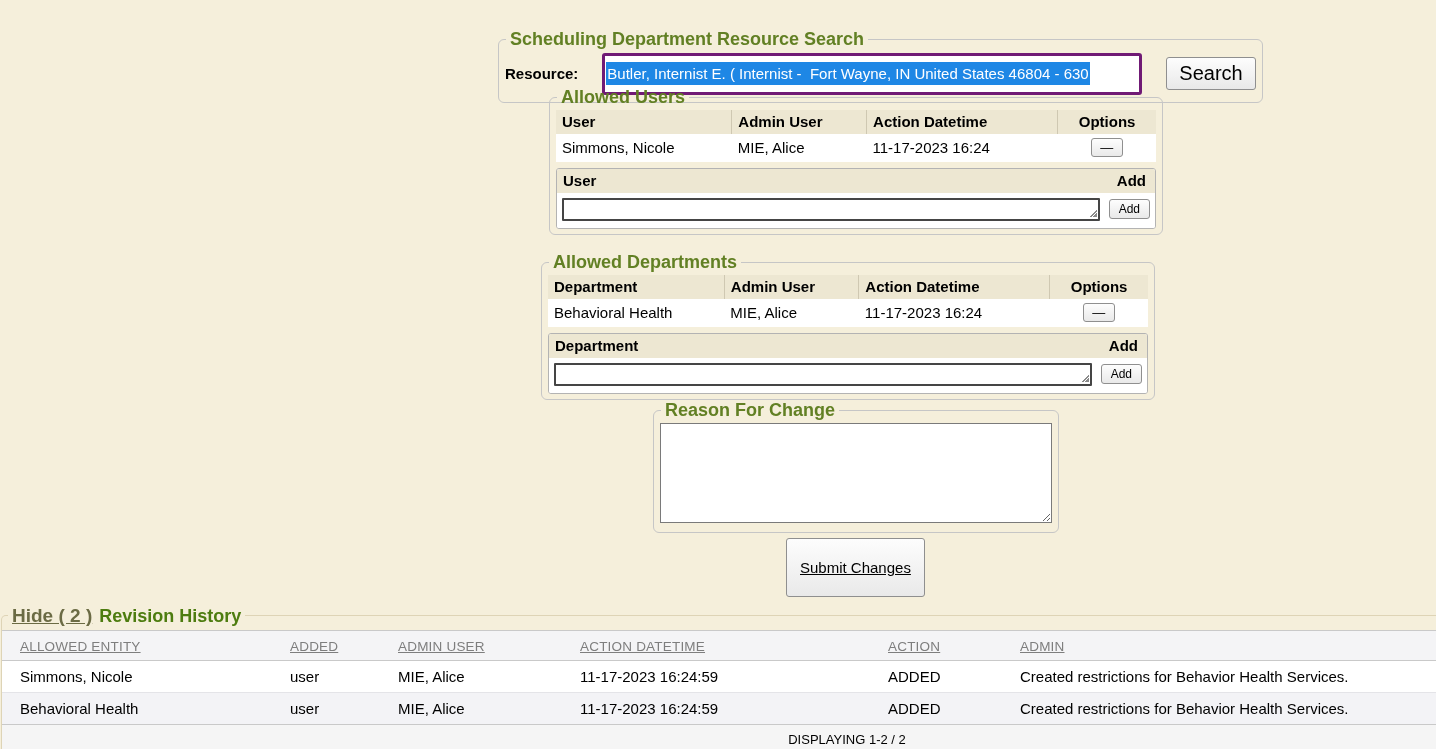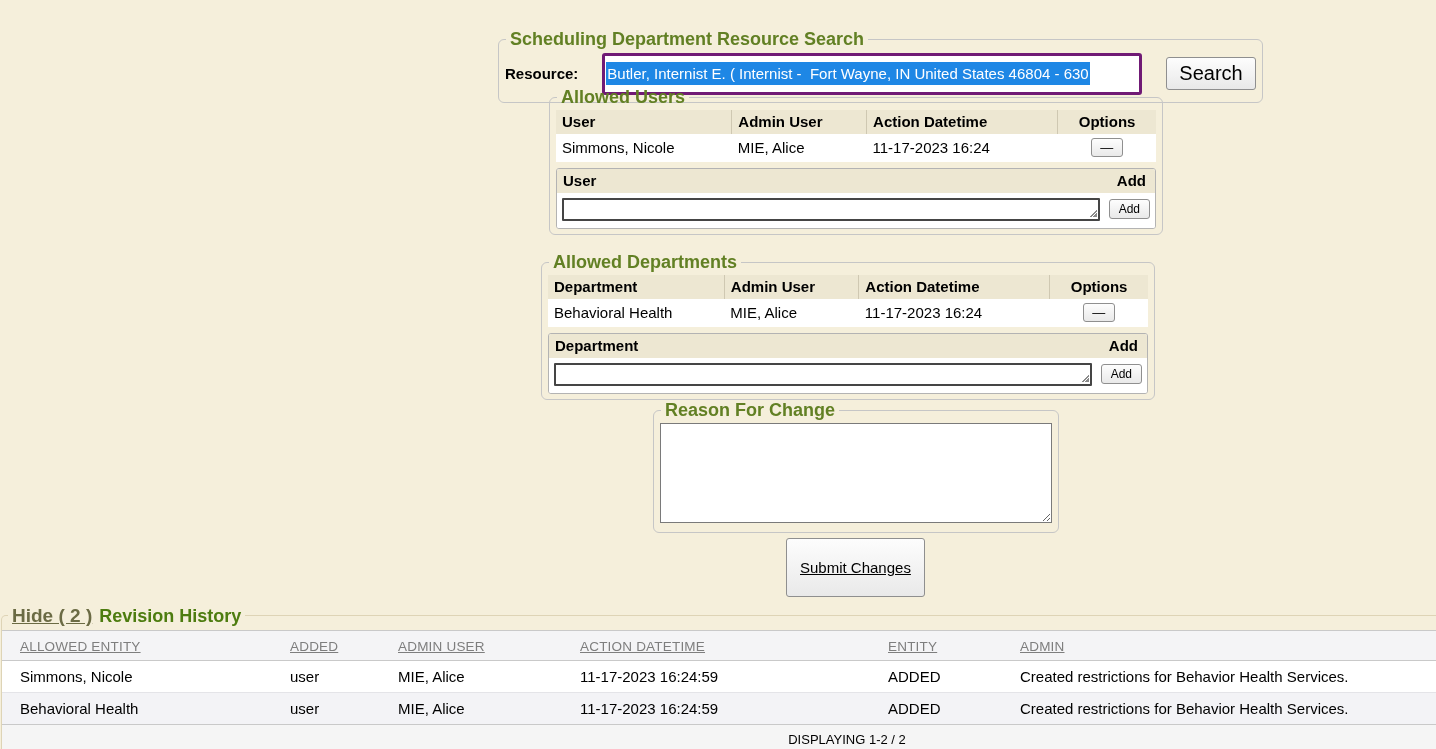--- a/index.html
+++ b/index.html
@@ -254,21 +254,21 @@
         <col style="width:308px">
           <col style="width:132px">
           <col style="width:690px">
       </colgroup>
       <tbody>
           <tr>
         <th><a>ALLOWED ENTITY</a></th>
         <th><a>ADDED</a></th>
         <th><a>ADMIN USER</a></th>
         <th><a>ACTION DATETIME</a></th>
-        <th><a>ENTITY</a></th>
+        <th><a>ACTION</a></th>
         <th><a>ADMIN</a></th>
       </tr>
       <tr class="data">
         <td>Simmons, Nicole</td>
         <td>user</td>
         <td>MIE, Alice</td>
         <td>11-17-2023 16:24:59</td>
         <td>ADDED</td>
         <td>Created restrictions for Behavior Health Services.</td>
       </tr>

